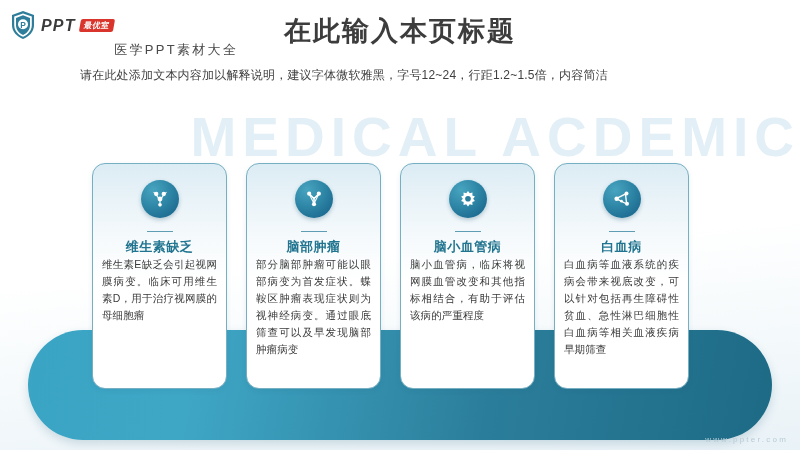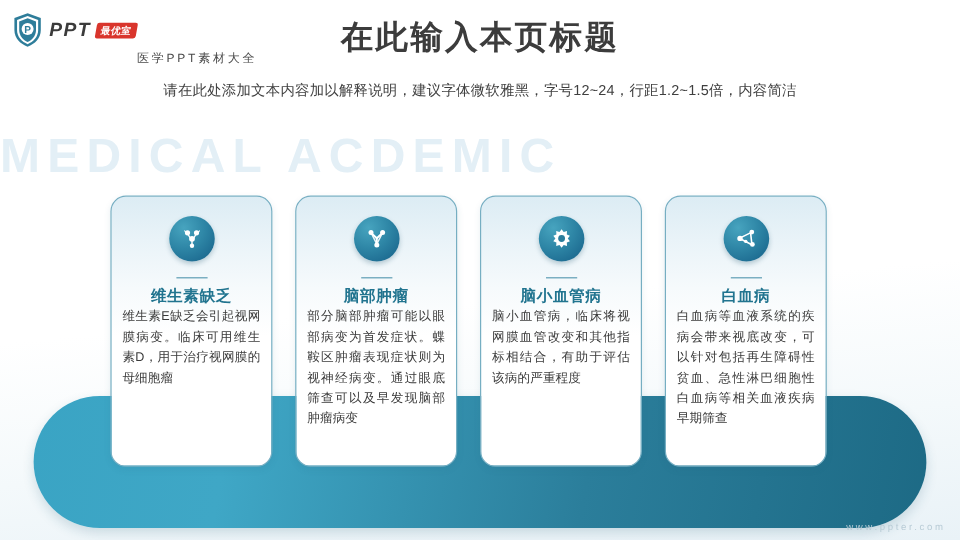--- a/index.html
+++ b/index.html
@@ -69,21 +69,21 @@
     font-size: 8px;
     line-height: 1;
     padding: 2.5px 4px 2px 4px;
     border-radius: 2px;
     letter-spacing: 0.5px;
     font-weight: bold;
     transform: skewX(-10deg);
     white-space: nowrap;
   }
   .logo-row2 {
-    font-size: 10px;
+    font-size: 13px;
     color: #4a4a4a;
     letter-spacing: 2.3px;
     line-height: 1;
     white-space: nowrap;
     margin-top: 48px;
   }
 
   
   .page-title {
     position: absolute;
@@ -96,36 +96,36 @@
     color: #3c3c3c;
     letter-spacing: 2px;
     line-height: 1.2;
   }
   .page-subtitle {
     position: absolute;
     left: 50%;
     transform: translateX(-50%);
     top: 64px;
     width: 640px;
-    text-align: center;
+    text-align: left;
     font-size: 12px;
     color: #3f3f3f;
     line-height: 1.85;
     letter-spacing: 0.2px;
   }
   .page-subtitle .sub-line { display: block; }
 
   
   .watermark {
     position: absolute;
     left: 0;
     right: 0;
     top: 110px;
-    text-align: left;
-    font-size: 40px;
+    text-align: right;
+    font-size: 55px;
     font-weight: bold;
     letter-spacing: 6px;
     color: #e3eff6;
     line-height: 1;
     white-space: nowrap;
     user-select: none;
   }
 
   
   .teal-band {

